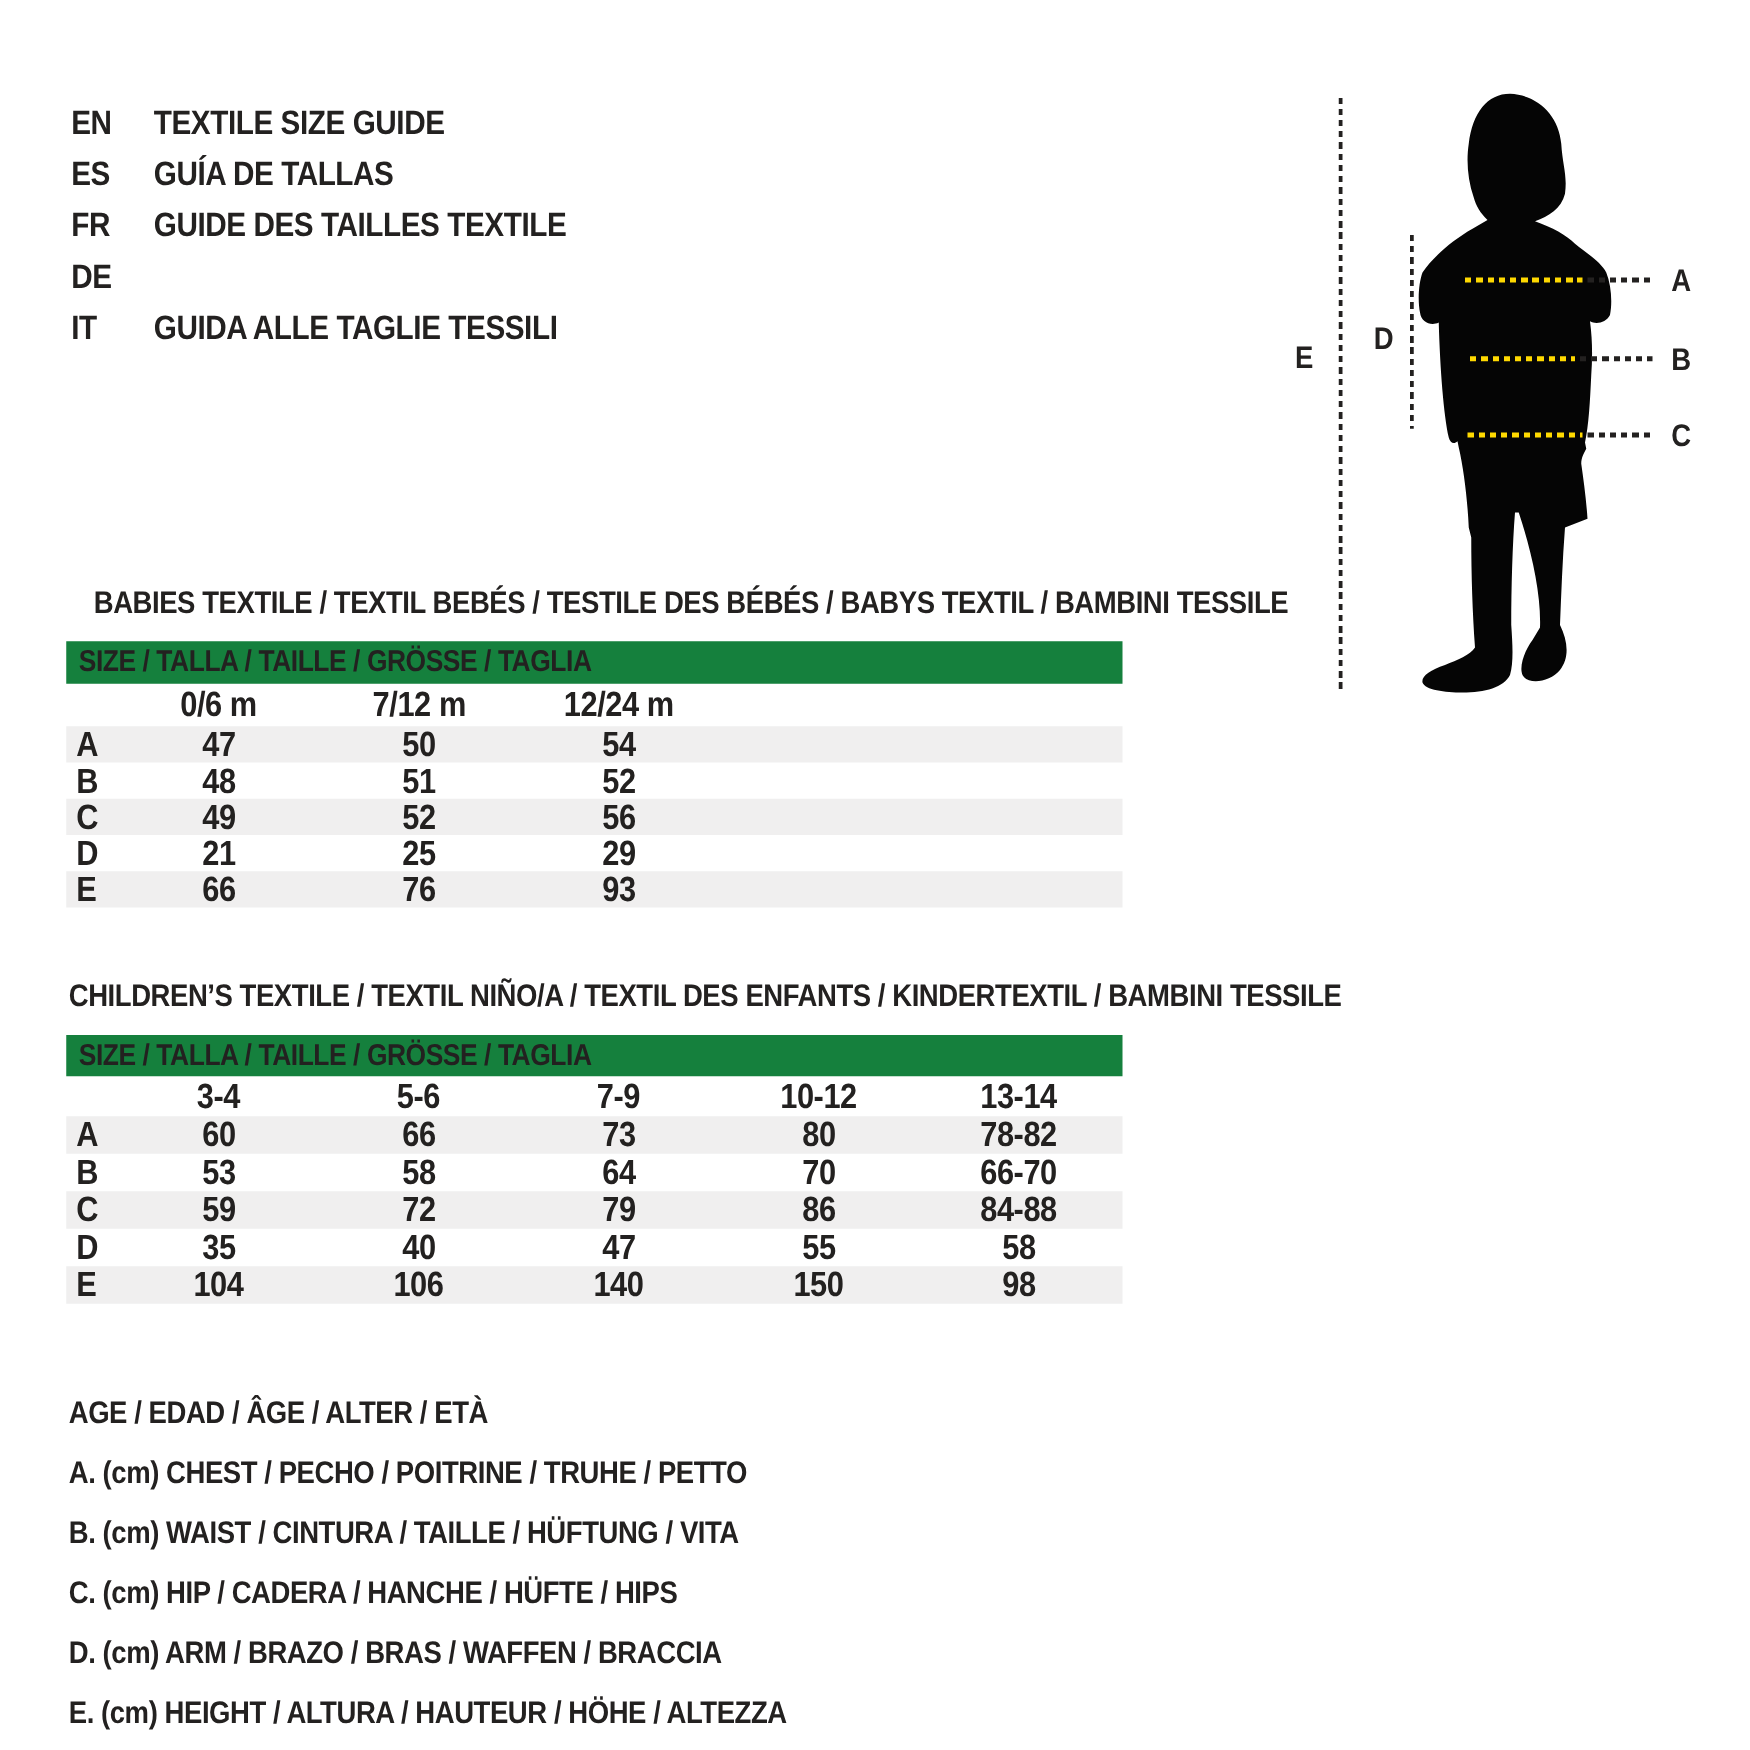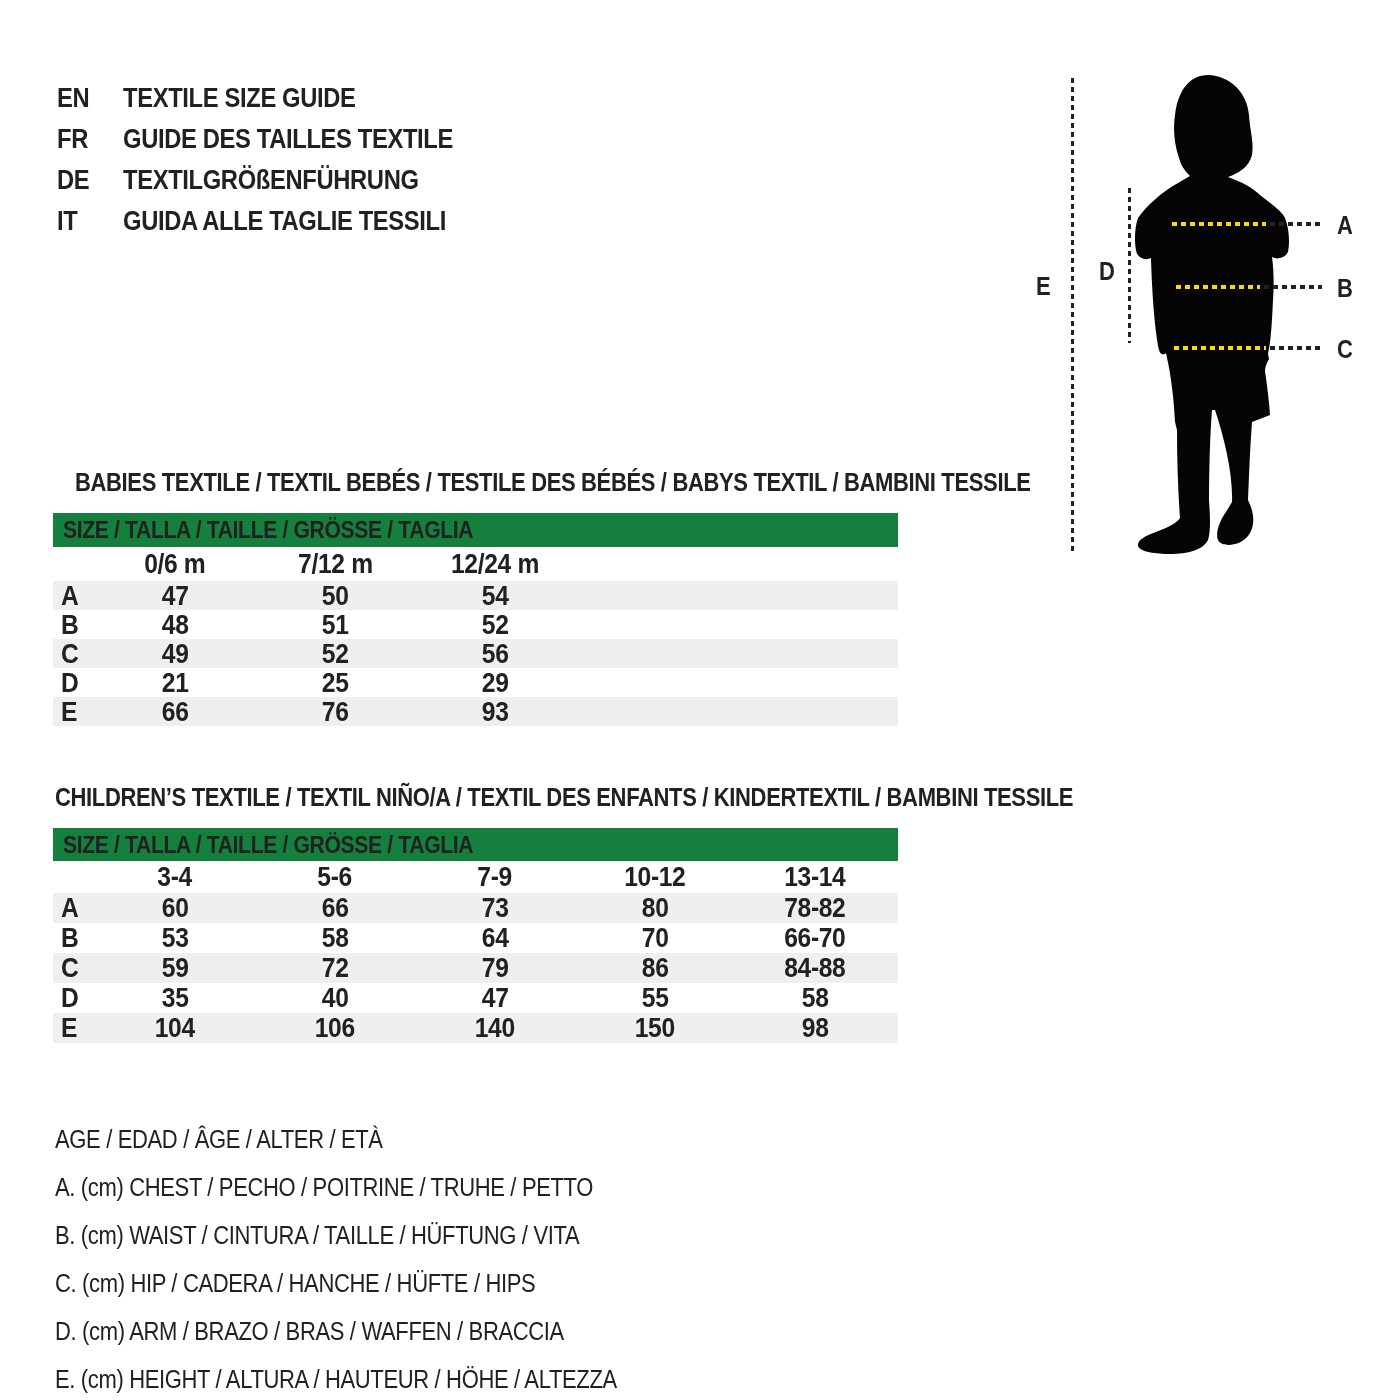--- a/index.html
+++ b/index.html
@@ -9,21 +9,21 @@
     -webkit-font-smoothing:antialiased;
   }
   .abs{position:absolute;}
   .t{display:inline-block;transform:scaleX(.88);white-space:nowrap;}
   .tl{transform-origin:0 50%;}
   
   .lang-row{display:flex;height:41px;align-items:center;font-size:27px;font-weight:700;letter-spacing:-0.4px;}
   .lang-code{width:66px;flex:0 0 66px;}
   
   .sec-title{font-size:25px;font-weight:700;letter-spacing:-0.4px;white-space:nowrap;}
-  .legend-line{height:48px;font-size:25px;font-weight:400;letter-spacing:-0.4px;display:flex;align-items:flex-end;white-space:nowrap;}
+  .legend-line{height:48px;font-size:25px;font-weight:700;letter-spacing:-0.4px;display:flex;align-items:center;white-space:nowrap;}
   
   .size-table{display:block;}
   .size-bar{background:#15803d;height:34px;display:flex;align-items:center;padding-left:10px;box-sizing:border-box;font-size:24px;font-weight:700;letter-spacing:-0.4px;}
   .trow{display:flex;align-items:center;font-size:28px;font-weight:700;letter-spacing:-0.4px;}
   .trow.stripe{background:#f0efef;}
   .cell{width:160px;flex:0 0 160px;text-align:center;}
   .cell.rowlabel{width:42px;flex:0 0 42px;text-align:left;padding-left:8px;box-sizing:border-box;}
   
   .vdot{position:absolute;width:3px;background:repeating-linear-gradient(to bottom,#232120 0 5px,transparent 5px 9px);}
   .ydot{position:absolute;height:4px;background:repeating-linear-gradient(to right,#ffd900 0 5px,transparent 5px 9px);}
@@ -34,26 +34,29 @@
 <body>
 
 <div class="canvas">
 
   <div class="abs" style="left:57px;top:78px;">
     <div class="lang-row">
       <div class="lang-code"><span class="t tl">EN</span></div>
       <div><span class="t tl">TEXTILE SIZE GUIDE</span></div>
     </div>
     <div class="lang-row">
+      <div class="lang-code"><span class="t tl">ES</span></div>
+      <div><span class="t tl">GUÍA DE TALLAS</span></div>
+    </div>
+    <div class="lang-row">
       <div class="lang-code"><span class="t tl">FR</span></div>
       <div><span class="t tl">GUIDE DES TAILLES TEXTILE</span></div>
     </div>
     <div class="lang-row">
       <div class="lang-code"><span class="t tl">DE</span></div>
-      <div><span class="t tl">TEXTILGRÖßENFÜHRUNG</span></div>
     </div>
     <div class="lang-row">
       <div class="lang-code"><span class="t tl">IT</span></div>
       <div><span class="t tl">GUIDA ALLE TAGLIE TESSILI</span></div>
     </div>
   </div>
 
   <div class="vdot" style="left:1071px;top:78px;height:474px;"></div>
   <div class="mlabel" style="left:1028px;top:272px;"><span class="t">E</span></div>
 

